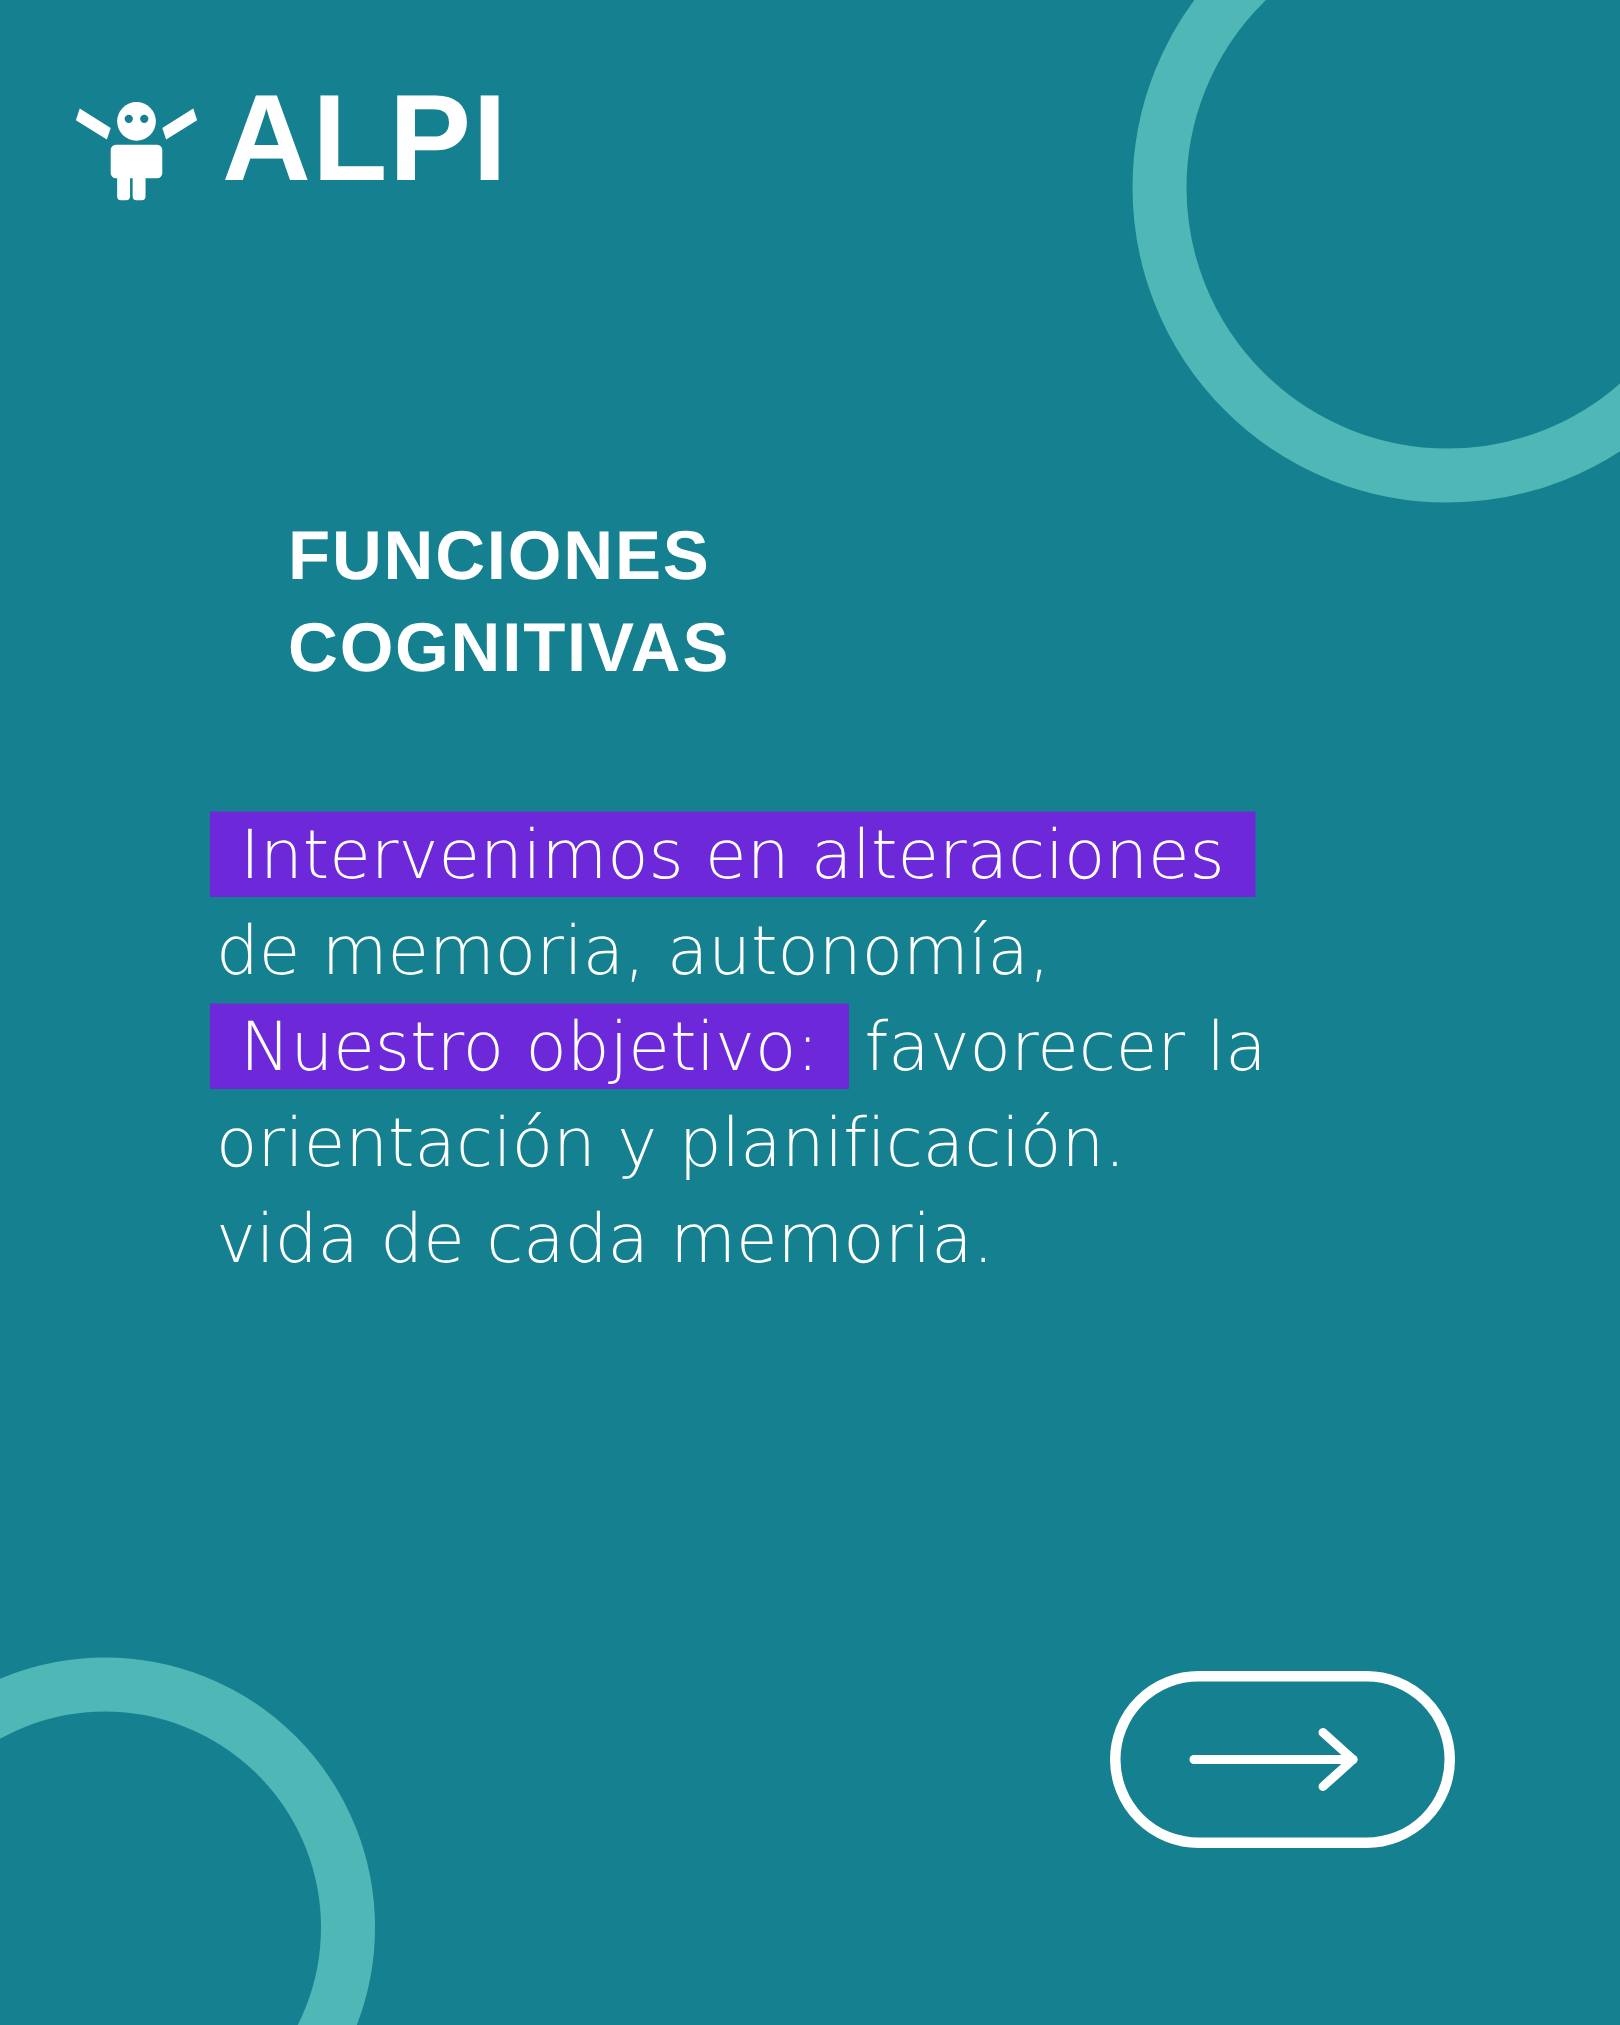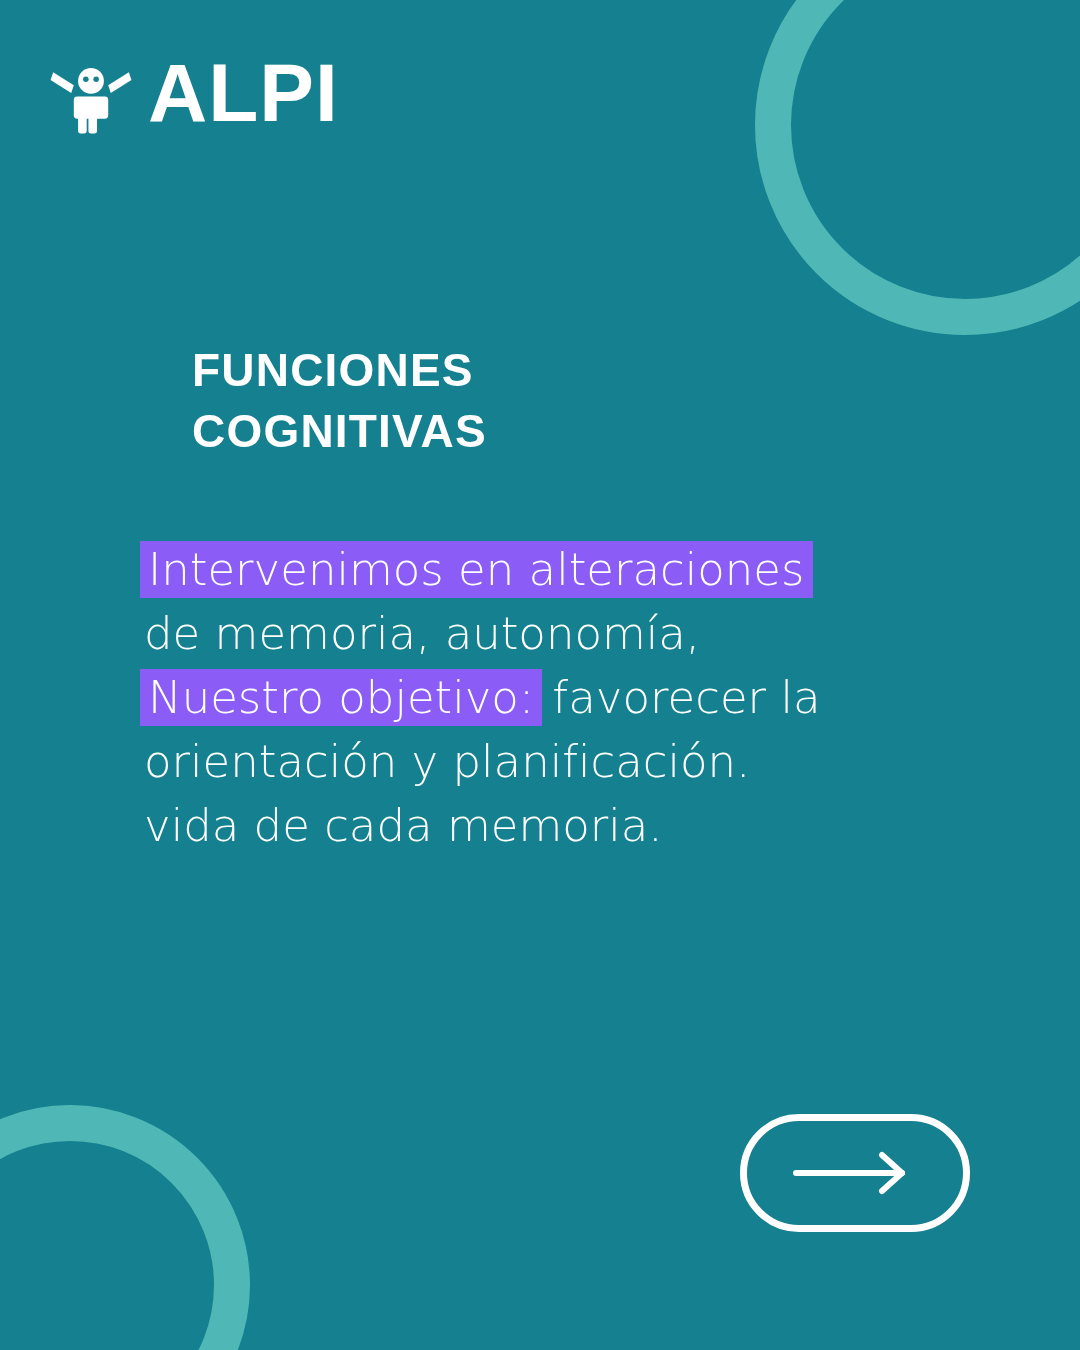--- a/index.html
+++ b/index.html
@@ -91,22 +91,22 @@
     font-size: 45px;
     line-height: 1.42;
     font-weight: 300;
     font-family: "DejaVu Sans", sans-serif;
   }
   .body-line {
     display: block;
     white-space: nowrap;
   }
   .hl {
-    background: #8b5cf6;
-    padding: 2px 8px;
+    background: #6d28d9;
+    padding: 2px 20px;
     margin: 0 -4px;
     box-decoration-break: clone;
     -webkit-box-decoration-break: clone;
   }
 
   
   .next-btn {
     position: absolute;
     right: 110px;
     bottom: 118px;

